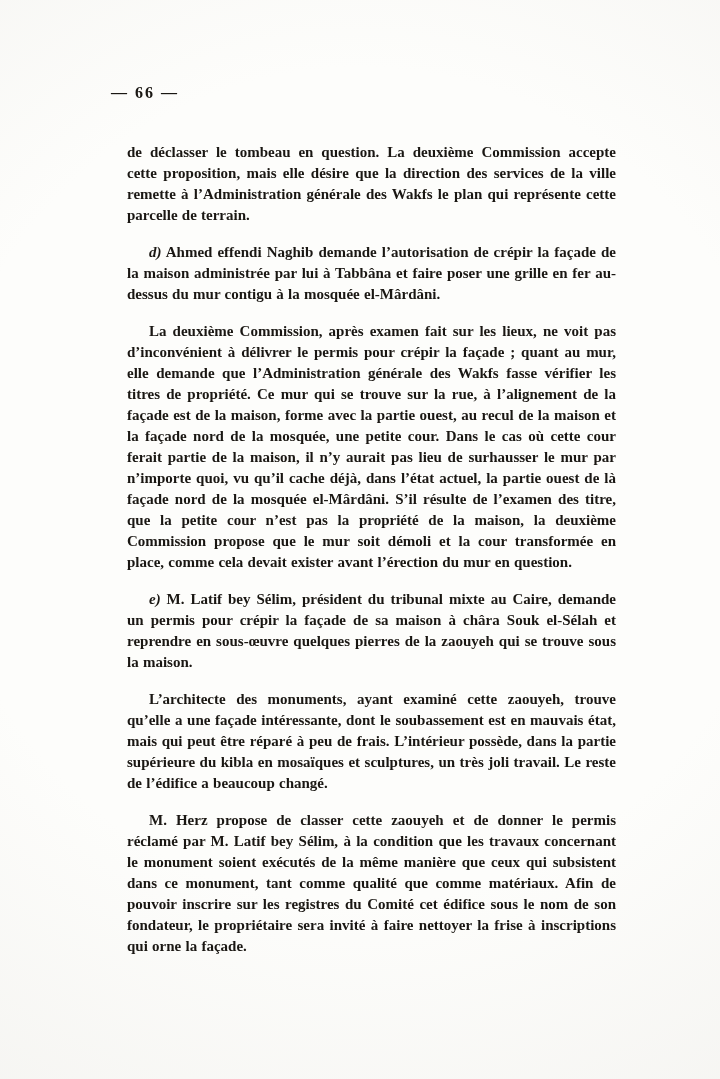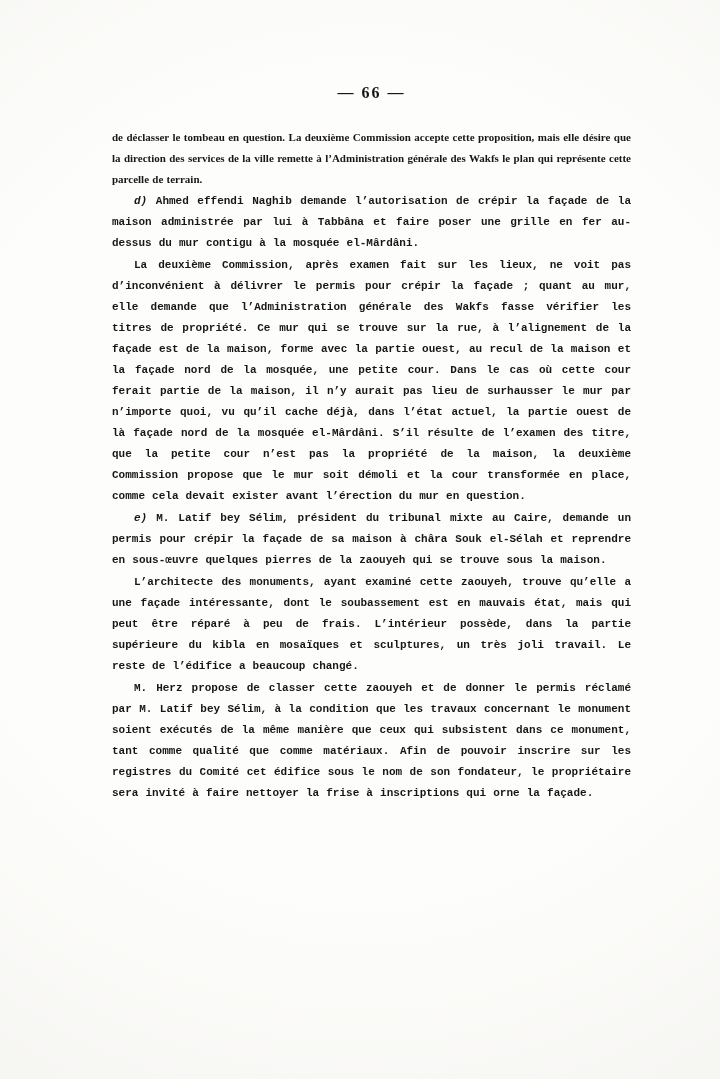--- a/index.html
+++ b/index.html
@@ -20,44 +20,43 @@
     inset: 0;
     background:
       radial-gradient(circle at 50% 45%, rgba(255,255,255,0) 60%, rgba(225,223,218,0.25) 100%),
       #fdfdfb;
   }
   .page-header {
     position: absolute;
     top: 84px;
     left: 111px;
     width: 521px;
-    text-align: center;
+    text-align: left;
     font-size: 16px;
     font-weight: bold;
     letter-spacing: 2px;
     color: #1a1713;
   }
   .text-block {
     position: absolute;
     top: 126px;
     left: 111px;
     width: 521px;
   }
   .para {
-    margin: 1px;
-    font-size: 11px;
+    margin: 16px;
+    font-size: 15px;
     line-height: 21px;
     font-weight: bold;
     text-align: justify;
     text-justify: inter-word;
     word-spacing: 0.5px;
   }
   .para.indent {
     text-indent: 22px;
-    font-family: Liberation Mono, monospace;
   }
   .para em {
     font-style: italic;
   }
   
   .para.force-justify::after {
     content: "";
     display: inline-block;
     width: 100%;
     height: 0;

